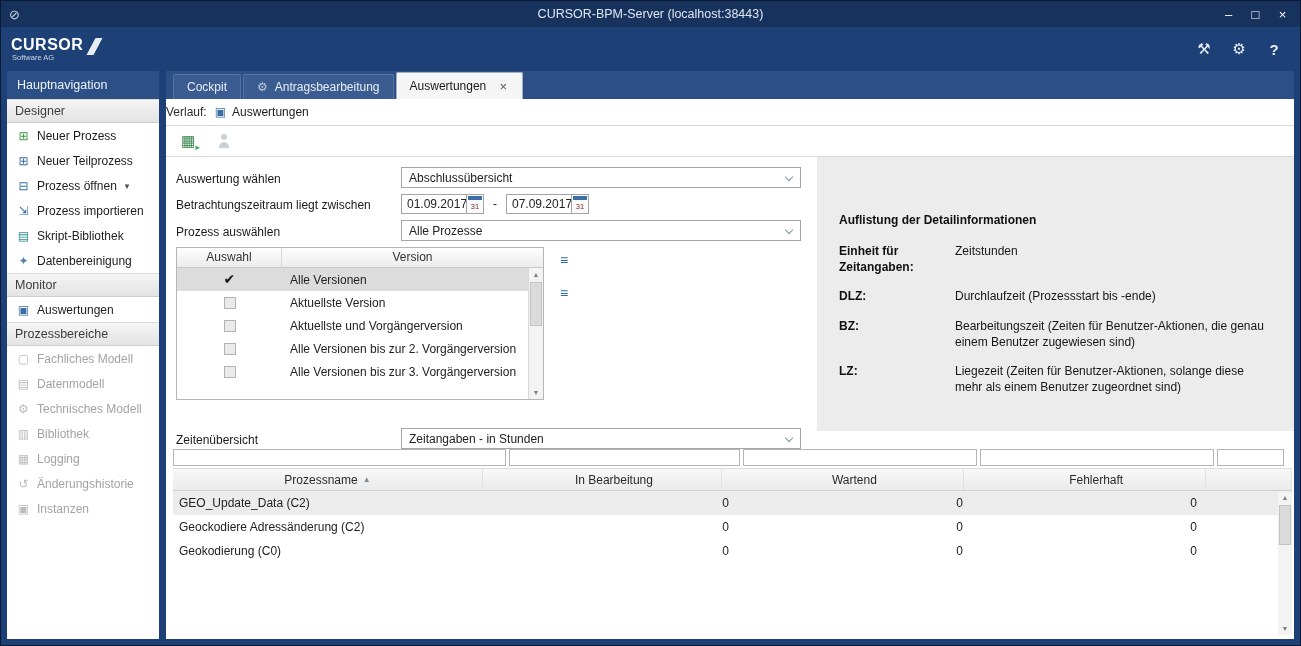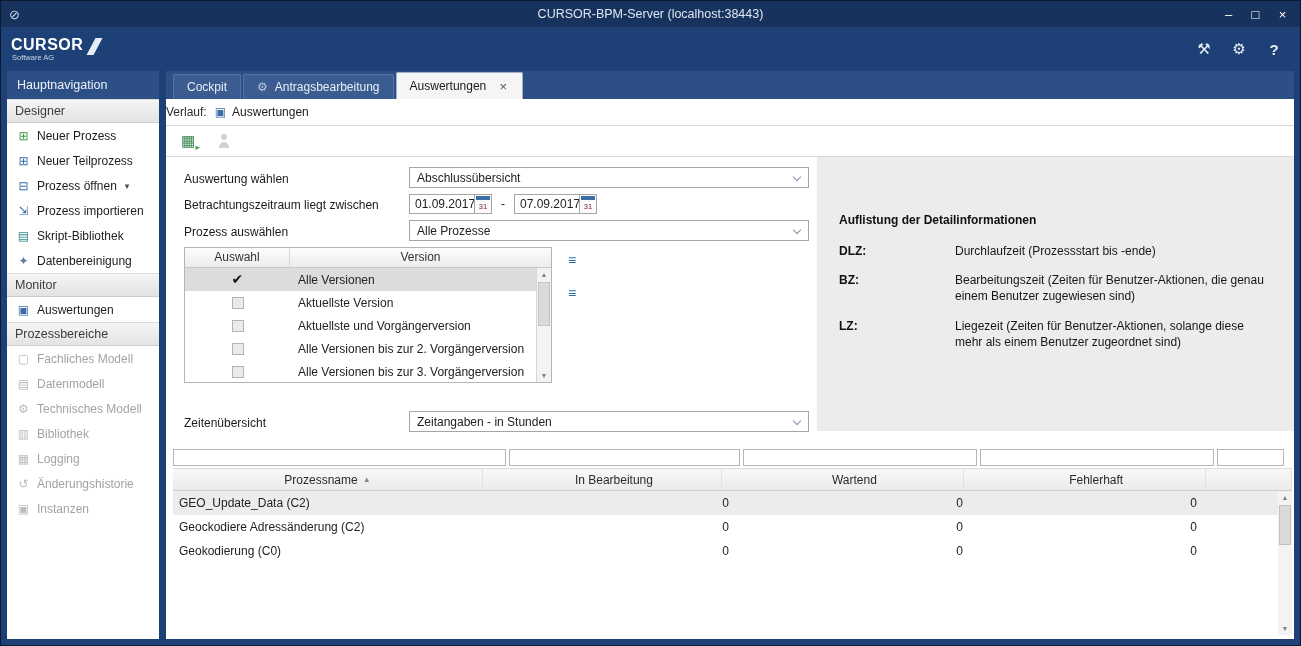--- a/index.html
+++ b/index.html
@@ -52,35 +52,35 @@
   .toolbar { height:31px; border-bottom:1px solid #d9d9d9; display:flex; align-items:center; padding-left:10px; gap:12px; flex-shrink:0; }
   .tool-btn { width:24px; height:24px; position:relative; display:flex; align-items:center; justify-content:center; }
   .tool-btn .base { color:#2e7d46; font-size:15px; }
   .tool-btn .overlay { position:absolute; right:0; bottom:1px; color:#3fae49; font-size:9px; }
   .tool-btn.disabled { opacity:.5; }
   .person-icon { position:relative; width:14px; height:14px; }
   .person-icon::before { content:""; position:absolute; top:0; left:4px; width:6px; height:6px; border-radius:50%; background:#9aa4ae; }
   .person-icon::after { content:""; position:absolute; bottom:0; left:2px; width:10px; height:6px; border-radius:5px 5px 0 0; background:#9aa4ae; }
   
   .content { height:278px; position:relative; background:#fff; flex-shrink:0; }
-  .form { padding:10px 8px 0 10px;margin-left:8px; }
+  .form { padding:10px 8px 0 10px; }
   .form-row { display:flex; align-items:center; margin-bottom:6px; }
   .form-row.top { align-items:flex-start; }
   .flabel { width:225px; flex-shrink:0; padding-top:2px; color:#1a1a1a; }
   .dropdown { width:400px; height:21px; border:1px solid #a5a5a5; background:#fff; display:flex; align-items:center; position:relative; padding-left:7px; }
   .dropdown .chev { position:absolute; right:8px; top:6px; width:6px; height:6px; border-right:1.6px solid #7e93ad; border-bottom:1.6px solid #7e93ad; transform:rotate(45deg); }
   .datebox { width:66px; height:20px; border:1px solid #a5a5a5; padding-left:5px; font:inherit; color:#222; }
   .calbtn { width:17px; height:20px; border:1px solid #a5a5a5; border-left:none; background:#fafafa; position:relative;
     display:flex; align-items:flex-end; justify-content:center; font-size:7.5px; color:#7d2b2b; }
   .calbtn::before { content:""; position:absolute; top:1px; left:1px; right:1px; height:4px; background:#3b6ea5; }
   .calbtn span { line-height:13px; }
   .date-sep { margin:0 9px; color:#222; }
   
   .vwrap { display:flex; }
-  .vtable { width:368px; height:136px; border:1px solid #b5b5b5; position:relative; background:#fff; }
+  .vtable { width:368px; height:153px; border:1px solid #b5b5b5; position:relative; background:#fff; }
   .vhead { height:20px; display:flex; background:linear-gradient(#fdfdfd,#ececec); border-bottom:1px solid #c9c9c9; }
   .vh { line-height:19px; text-align:center; color:#333; }
   .vh1 { width:105px; border-right:1px solid #d7d7d7; }
   .vh2 { flex:1; }
   .vrows { margin-right:15px; }
   .vrow { height:23px; display:flex; align-items:center; }
   .vrow.checked { background:#dcdcdc; }
   .vcell-check { width:105px; display:flex; justify-content:center; }
   .vcell-label { padding-left:8px; white-space:nowrap; }
   .cbx { width:12px; height:12px; border:1px solid #b3b3b3; background:#eaeaea; }
@@ -343,20 +343,24 @@
               <span>Zeitangaben - in Stunden</span>
               <span class="chev"></span>
             </div>
           </div>
 
         </div>
 
         <div class="detail-panel">
           <div class="detail-title">Auflistung der Detailinformationen</div>
           <div class="detail-row">
+            <span class="dt">Einheit für Zeitangaben:</span>
+            <span class="dd">Zeitstunden</span>
+          </div>
+          <div class="detail-row">
             <span class="dt">DLZ:</span>
             <span class="dd">Durchlaufzeit (Prozessstart bis -ende)</span>
           </div>
           <div class="detail-row">
             <span class="dt">BZ:</span>
             <span class="dd">Bearbeitungszeit (Zeiten für Benutzer-Aktionen, die genau einem Benutzer zugewiesen sind)</span>
           </div>
           <div class="detail-row">
             <span class="dt">LZ:</span>
             <span class="dd">Liegezeit (Zeiten für Benutzer-Aktionen, solange diese mehr als einem Benutzer zugeordnet sind)</span>

